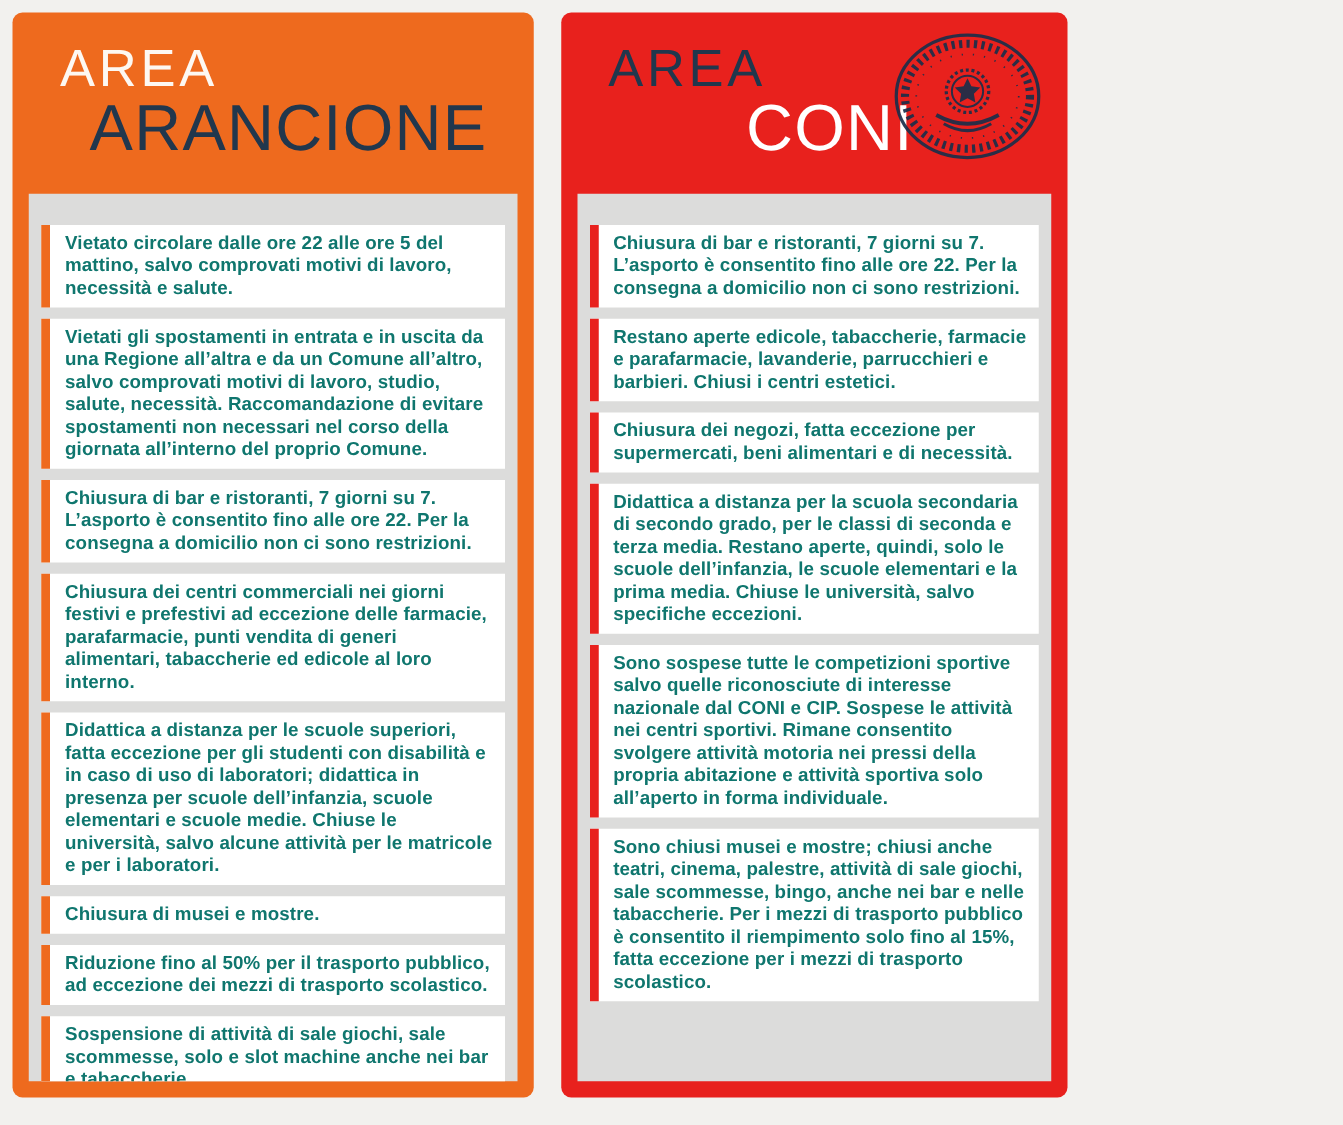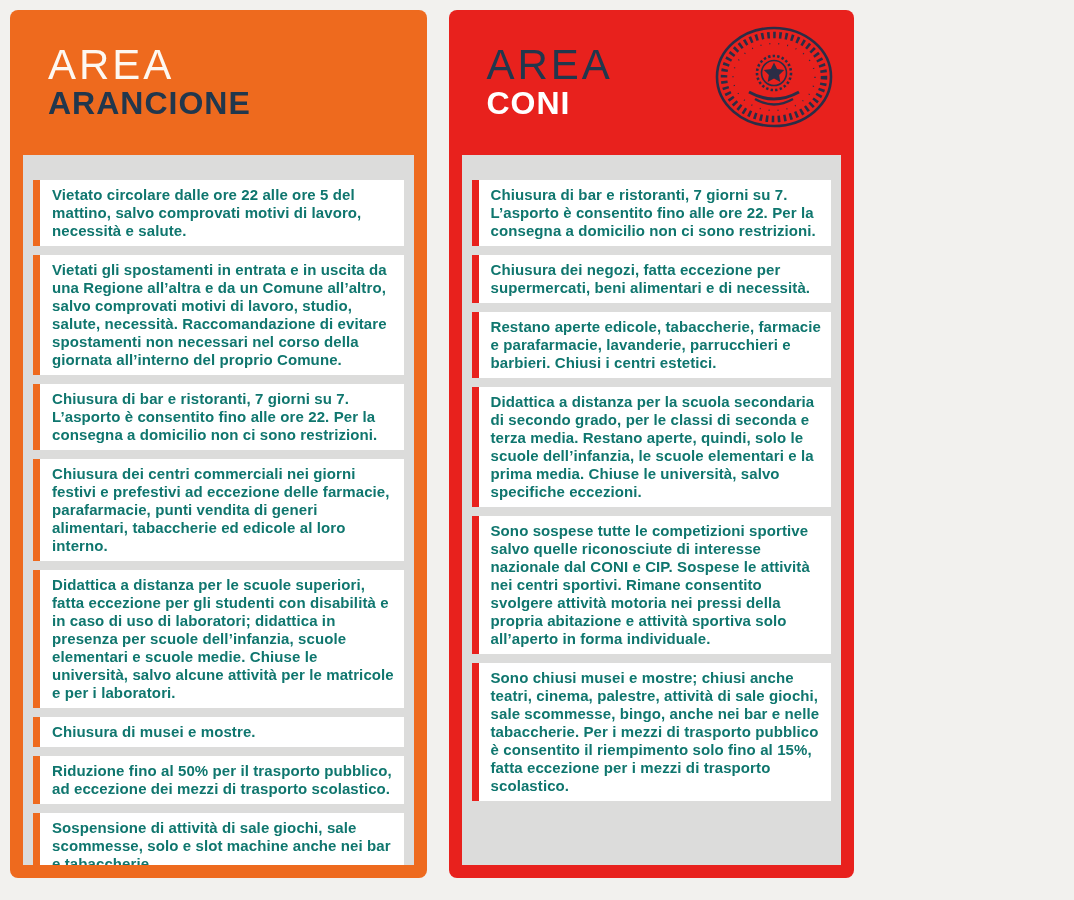--- a/index.html
+++ b/index.html
@@ -38,25 +38,26 @@
     position: relative;
   }
   .title-line1 {
     font-size: 42px;
     font-weight: 400;
     letter-spacing: 3px;
     line-height: 1.02;
     color: var(--title1);
   }
   .title-line2 {
-    font-size: 32px;
-    font-weight: 700;
+    font-size: 52px;
+    font-weight: 400;
     letter-spacing: 1px;
     line-height: 1.06;
     color: var(--title2);
+    text-align: center;
   }
   .seal {
     position: absolute;
     top: 14px;
     right: 6px;
     width: 122px;
     height: 106px;
     color: #1c2f4a;
     opacity: 0.92;
   }
@@ -144,25 +145,25 @@
         <path d="M42 75 Q61 86 80 75" fill="none" stroke="currentColor" stroke-width="2.4"></path>
       </svg>
     </header>
     <div class="content">
 
   <div class="card">
     <p class="card-text">Chiusura di bar e ristoranti, 7 giorni su 7. L’asporto è consentito fino alle ore 22. Per la consegna a domicilio non ci sono restrizioni.</p>
   </div>
 
   <div class="card">
-    <p class="card-text">Chiusura dei negozi, fatta eccezione per supermercati, beni alimentari e di necessità.</p>
+    <p class="card-text">Restano aperte edicole, tabaccherie, farmacie e parafarmacie, lavanderie, parrucchieri e barbieri. Chiusi i centri estetici.</p>
   </div>
 
   <div class="card">
-    <p class="card-text">Restano aperte edicole, tabaccherie, farmacie e parafarmacie, lavanderie, parrucchieri e barbieri. Chiusi i centri estetici.</p>
+    <p class="card-text">Chiusura dei negozi, fatta eccezione per supermercati, beni alimentari e di necessità.</p>
   </div>
 
   <div class="card">
     <p class="card-text">Didattica a distanza per la scuola secondaria di secondo grado, per le classi di seconda e terza media. Restano aperte, quindi, solo le scuole dell’infanzia, le scuole elementari e la prima media. Chiuse le università, salvo specifiche eccezioni.</p>
   </div>
 
   <div class="card">
     <p class="card-text">Sono sospese tutte le competizioni sportive salvo quelle riconosciute di interesse nazionale dal CONI e CIP. Sospese le attività nei centri sportivi. Rimane consentito svolgere attività motoria nei pressi della propria abitazione e attività sportiva solo all’aperto in forma individuale.</p>
   </div>
 

